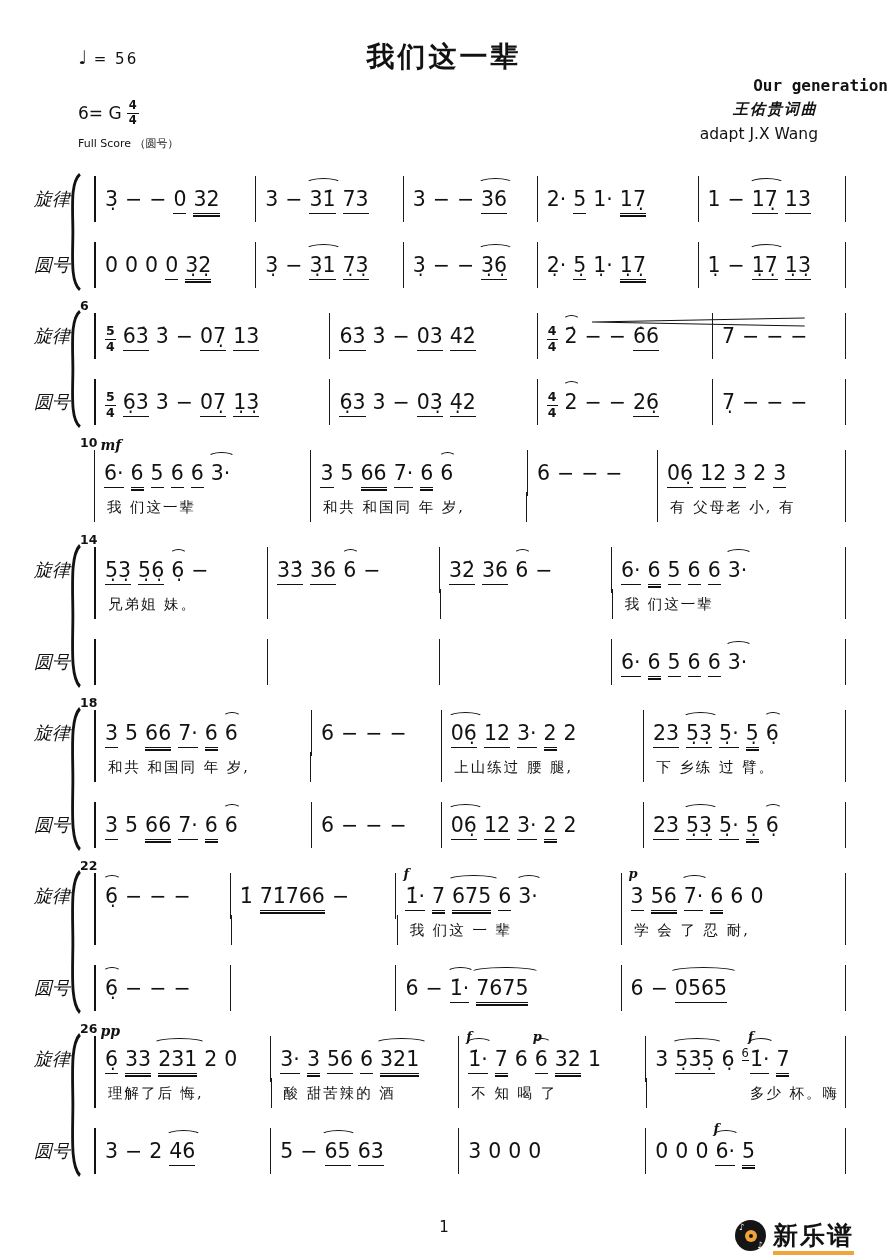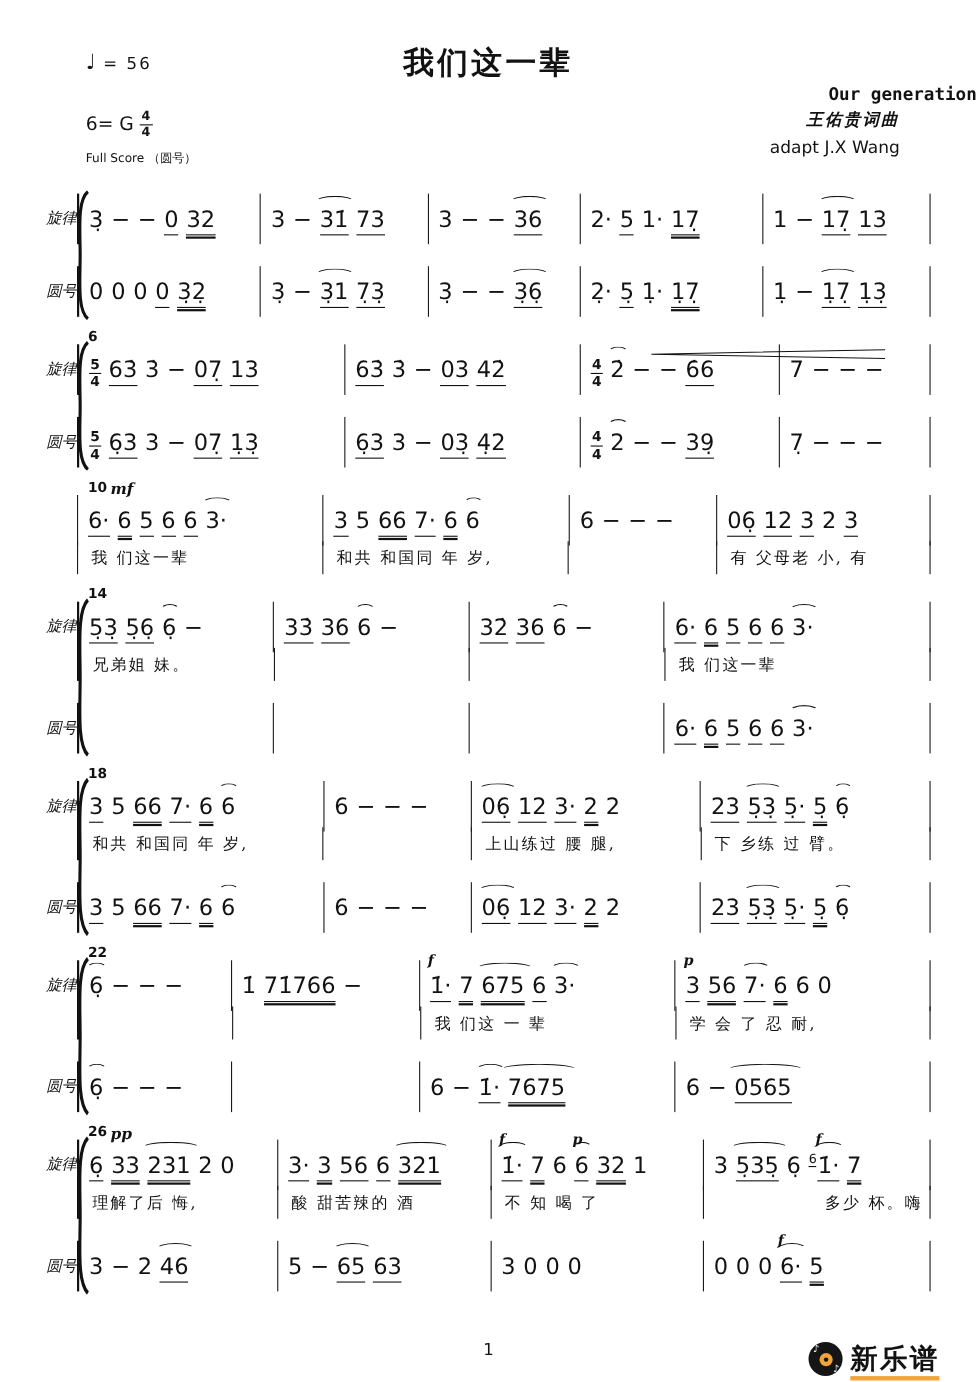--- a/index.html
+++ b/index.html
@@ -25,22 +25,22 @@
 
   
   #score{position:relative}
   .system{margin:0 42px 8px 28px;position:relative}
   .sys-head{margin-left:52px;height:17px;display:flex;gap:3px;align-items:flex-end}
   .sys-num{font-size:12.5px;font-weight:bold}
   .sdyn{font-family:"DejaVu Serif",serif;font-style:italic;font-weight:bold;font-size:14px;
         position:relative;top:3px}
   .sysgrid{position:relative}
   .row{display:flex}
-  .lab{width:42px;flex:none;text-align:right;padding-right:0;
-       font-family:"DejaVu Serif",serif;font-style:italic;font-size:14px;align-self:center}
+  .lab{width:42px;flex:none;text-align:right;padding-right:24px;
+       font-family:"DejaVu Serif",serif;font-style:italic;font-size:18px;align-self:center}
   .row.notes{height:46px}
   .meas{display:flex;align-items:baseline;padding:12px 6px 2px 9px;
         border-right:1.4px solid #1a1a1a;min-width:0;position:relative}
   .meas.firstB{border-left:2.6px solid #121212}
   .meas.firstT{border-left:1.4px solid #1a1a1a}
   .tok{position:relative;margin-right:7px;font-size:20.5px;line-height:1.15;white-space:nowrap}
   .u1{border-bottom:1.6px solid #121212;padding-bottom:1px}
   .u2{border-bottom:1.6px solid #121212;padding-bottom:1px;position:relative}
   .u2::after{content:"";position:absolute;left:0;right:0;bottom:-4px;height:1.6px;background:#121212}
   .a::before{content:"";position:absolute;left:-12%;right:-22%;top:-10px;height:9px;
@@ -235,21 +235,21 @@
             <span class="tok u1">4̣2</span>
           </div>
           <div class="meas" style="flex: 10.6 1 0px;">
             <span class="ts">
               <span class="tnum">4</span>
               <span>4</span>
             </span>
             <span class="tok a">2</span>
             <span class="tok">−</span>
             <span class="tok">−</span>
-            <span class="tok u1">39̣</span>
+            <span class="tok u1">26̣</span>
           </div>
           <div class="meas" style="flex: 7.8 1 0px;">
             <span class="tok">7̣</span>
             <span class="tok">−</span>
             <span class="tok">−</span>
             <span class="tok">−</span>
           </div>
         </div>
         <div class="bracket"><svg width="100%" height="100%" viewBox="0 0 12 100" preserveAspectRatio="none">
             <path d="M11 1 C2 8 4.5 30 4.5 50 C4.5 70 2 92 11 99" fill="none" stroke="#121212" stroke-width="2.6"></path>

